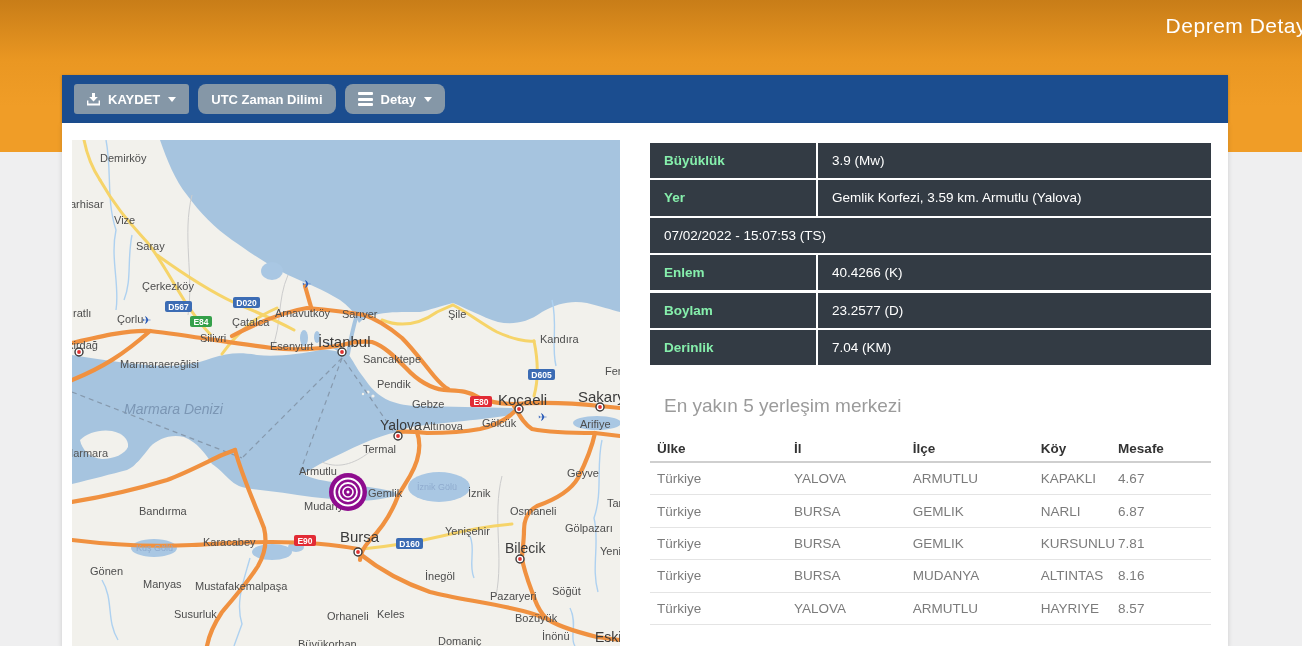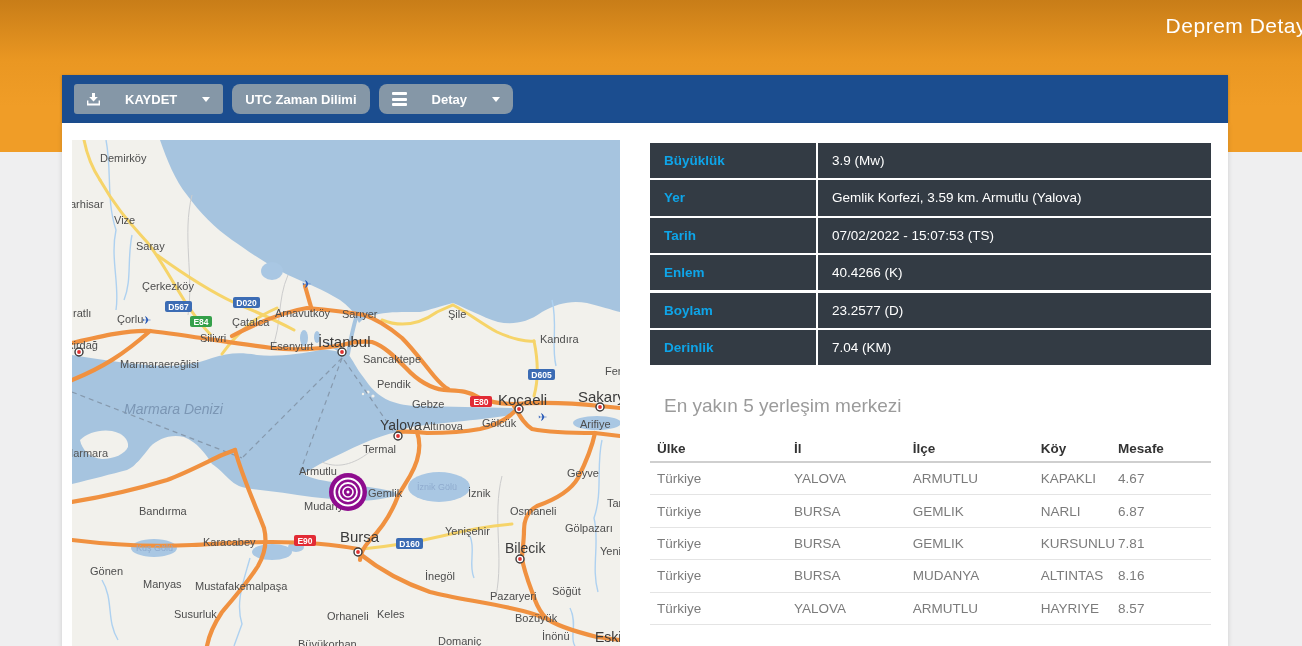--- a/index.html
+++ b/index.html
@@ -5,34 +5,34 @@
   html,body{margin:0;padding:0;}
   body{width:1302px;height:646px;overflow:hidden;background:#efeff0;font-family:"Liberation Sans",sans-serif;}
   .page{position:relative;width:1302px;height:646px;}
   .orange-band{position:absolute;left:0;top:0;width:100%;height:152px;
     background:linear-gradient(180deg,#c87d18 0%,#ea9722 40%,#f09d27 70%);}
   .page-title{position:absolute;left:5px;top:14px;width:100%;text-align:right;color:#fff;
     font-size:21px;font-weight:400;letter-spacing:.5px;}
   .toolbar{position:absolute;left:62px;top:75px;width:1166px;height:48px;background:#1b4d8f;
     box-sizing:border-box;display:flex;align-items:center;padding:0 12px;box-shadow:0 1px 3px rgba(0,0,0,.25);}
   .btn{background:#8597a7;color:#fff;font-weight:bold;font-size:13px;height:30px;border:none;border-radius:3px;
-    display:flex;align-items:center;gap:25px;padding:0 13px;font-family:"Liberation Sans",sans-serif;cursor:pointer;}
+    display:flex;align-items:center;gap:8px;padding:0 13px;font-family:"Liberation Sans",sans-serif;cursor:pointer;}
   .btn + .btn{margin-left:9px;border-radius:8px;}
   .btn-detail{margin-left:auto;}
   .caret{width:0;height:0;border-left:4px solid transparent;border-right:4px solid transparent;border-top:5px solid #fff;display:inline-block;}
   .hamburger{display:inline-flex;flex-direction:column;gap:2.5px;}
   .hamburger i{width:15px;height:3px;background:#fff;border-radius:1px;}
   .card{position:absolute;left:62px;top:123px;width:1166px;height:523px;background:#fff;box-shadow:0 2px 5px rgba(0,0,0,.15);}
   .map-wrap{position:absolute;left:10px;top:17px;width:548px;height:506px;background:#f2f1ec;}
   .map-wrap svg{display:block;}
   
   .details{position:absolute;left:588px;top:20px;width:561px;}
   .d-row{display:flex;height:35.2px;margin-bottom:2.2px;background:#333b44;}
   .d-label{width:168px;border-right:2px solid #fff;display:flex;align-items:center;padding-left:14px;
-    color:#0ea5e9;font-weight:bold;font-size:13.5px;box-sizing:border-box;}
+    color:#86efac;font-weight:bold;font-size:13.5px;box-sizing:border-box;}
   .d-value{flex:1;display:flex;align-items:center;padding-left:14px;color:#fff;font-size:13.5px;}
   
   .nearest{position:absolute;left:588px;top:272px;width:561px;}
   .n-heading{color:#9b9b9b;font-size:19px;padding-left:14px;margin-bottom:18px;}
   .n-table{width:100%;}
   .n-hrow{display:flex;height:26px;border-bottom:2px solid #cfcfcf;align-items:center;}
   .n-hcell{font-weight:bold;font-size:13.5px;color:#333;box-sizing:border-box;padding-left:7px;}
   .n-row{display:flex;height:31.4px;border-bottom:1px solid #e4e4e4;align-items:center;}
   .n-cell{font-size:13.5px;color:#7b7b7b;box-sizing:border-box;padding-left:7px;}
   .c1{width:24.4%;} .c2{width:21.2%;} .c3{width:22.8%;} .c4{width:13.8%;} .c5{width:17.8%;}
@@ -263,21 +263,20 @@
     <div class="details">
       <div class="d-row">
         <div class="d-label">Büyüklük</div>
         <div class="d-value">3.9 (Mw)</div>
       </div>
       <div class="d-row">
         <div class="d-label">Yer</div>
         <div class="d-value">Gemlik Korfezi, 3.59 km. Armutlu (Yalova)</div>
       </div>
       <div class="d-row">
-        <div class="d-label">Tarih</div>
         <div class="d-value">07/02/2022 - 15:07:53 (TS)</div>
       </div>
       <div class="d-row">
         <div class="d-label">Enlem</div>
         <div class="d-value">40.4266 (K)</div>
       </div>
       <div class="d-row">
         <div class="d-label">Boylam</div>
         <div class="d-value">23.2577 (D)</div>
       </div>

